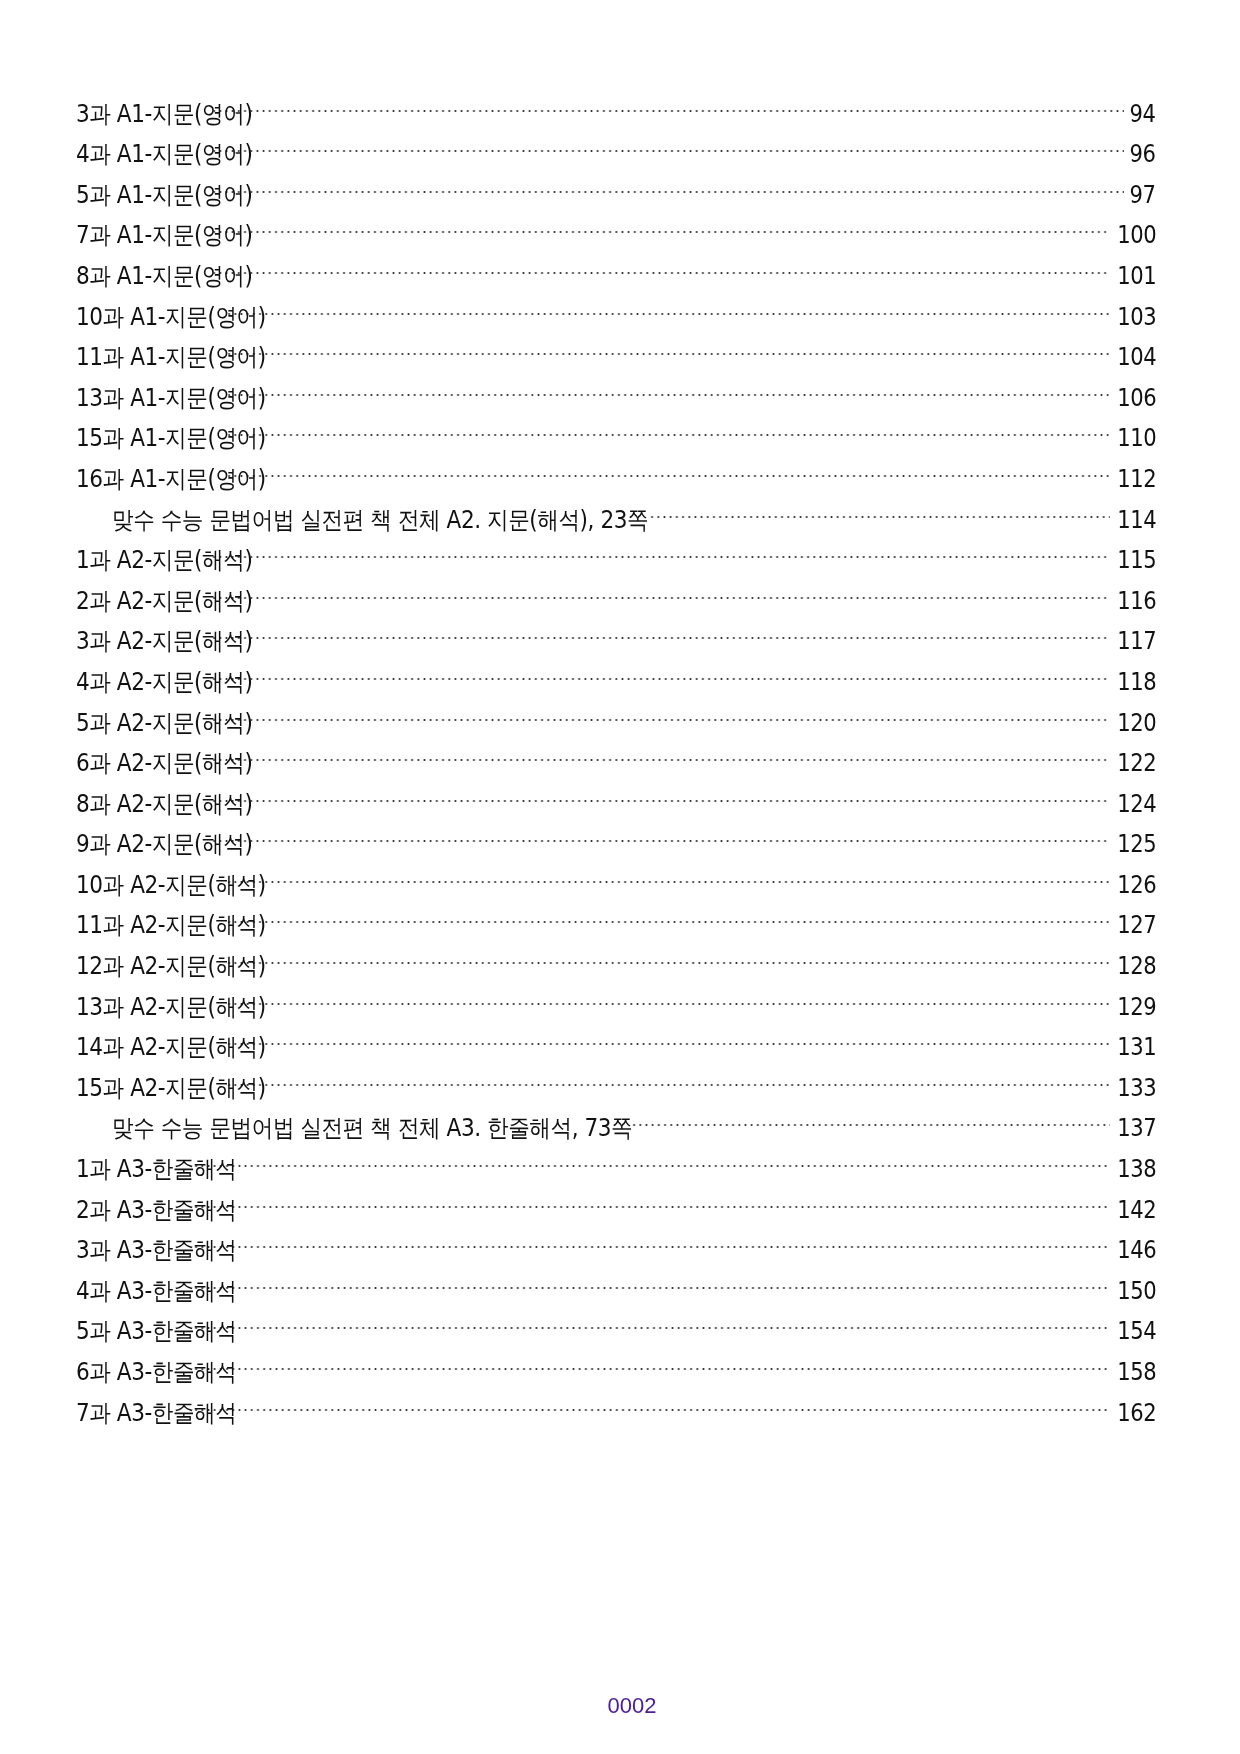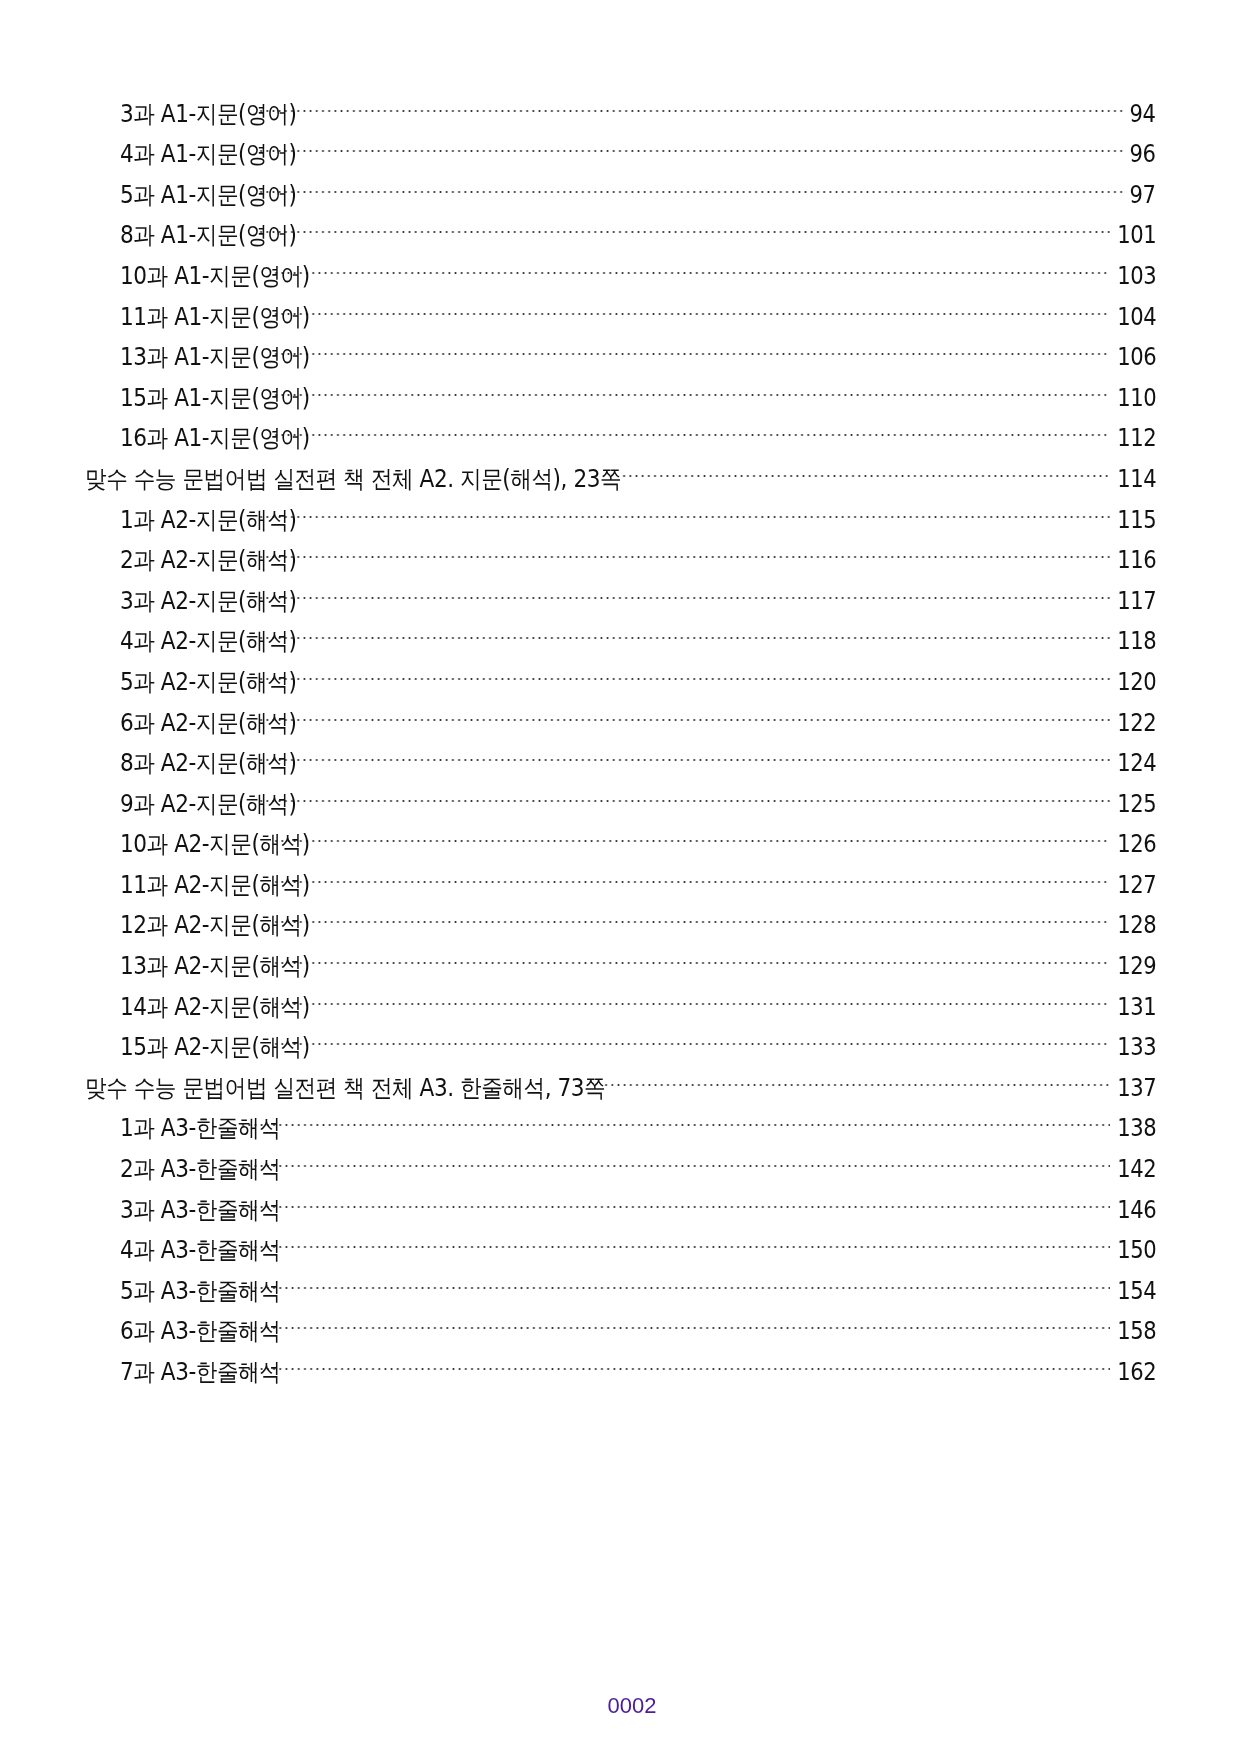--- a/index.html
+++ b/index.html
@@ -25,22 +25,22 @@
       position: relative;
       height: 40.6px;
       display: flex;
       align-items: flex-end;
       box-sizing: border-box;
       padding-right: 84px;
       font-size: 24px;
       line-height: 30px;
       letter-spacing: -0.5px;
     }
-    .toc-row.level-1 { padding-left: 85px; }
-    .toc-row.level-2 { padding-left: 120px; }
+    .toc-row.level-1 { padding-left: 112px; }
+    .toc-row.level-2 { padding-left: 76px; }
     .toc-title {
       white-space: nowrap;
       flex: 0 0 auto;
       transform: scaleX(0.9);
       transform-origin: left center;
       margin-right: -6%;
     }
     .toc-leader {
       flex: 1 1 auto;
       height: 2px;
@@ -81,20 +81,25 @@
     <span class="toc-title">4과 A1-지문(영어)</span>
     <span class="toc-leader"></span>
     <span class="toc-page">96</span>
   </div>
     <div class="toc-row level-2">
     <span class="toc-title">5과 A1-지문(영어)</span>
     <span class="toc-leader"></span>
     <span class="toc-page">97</span>
   </div>
     <div class="toc-row level-2">
+    <span class="toc-title">7과 A1-지문(영어)</span>
+    <span class="toc-leader"></span>
+    <span class="toc-page">100</span>
+  </div>
+    <div class="toc-row level-2">
     <span class="toc-title">8과 A1-지문(영어)</span>
     <span class="toc-leader"></span>
     <span class="toc-page">101</span>
   </div>
     <div class="toc-row level-2">
     <span class="toc-title">10과 A1-지문(영어)</span>
     <span class="toc-leader"></span>
     <span class="toc-page">103</span>
   </div>
     <div class="toc-row level-2">

